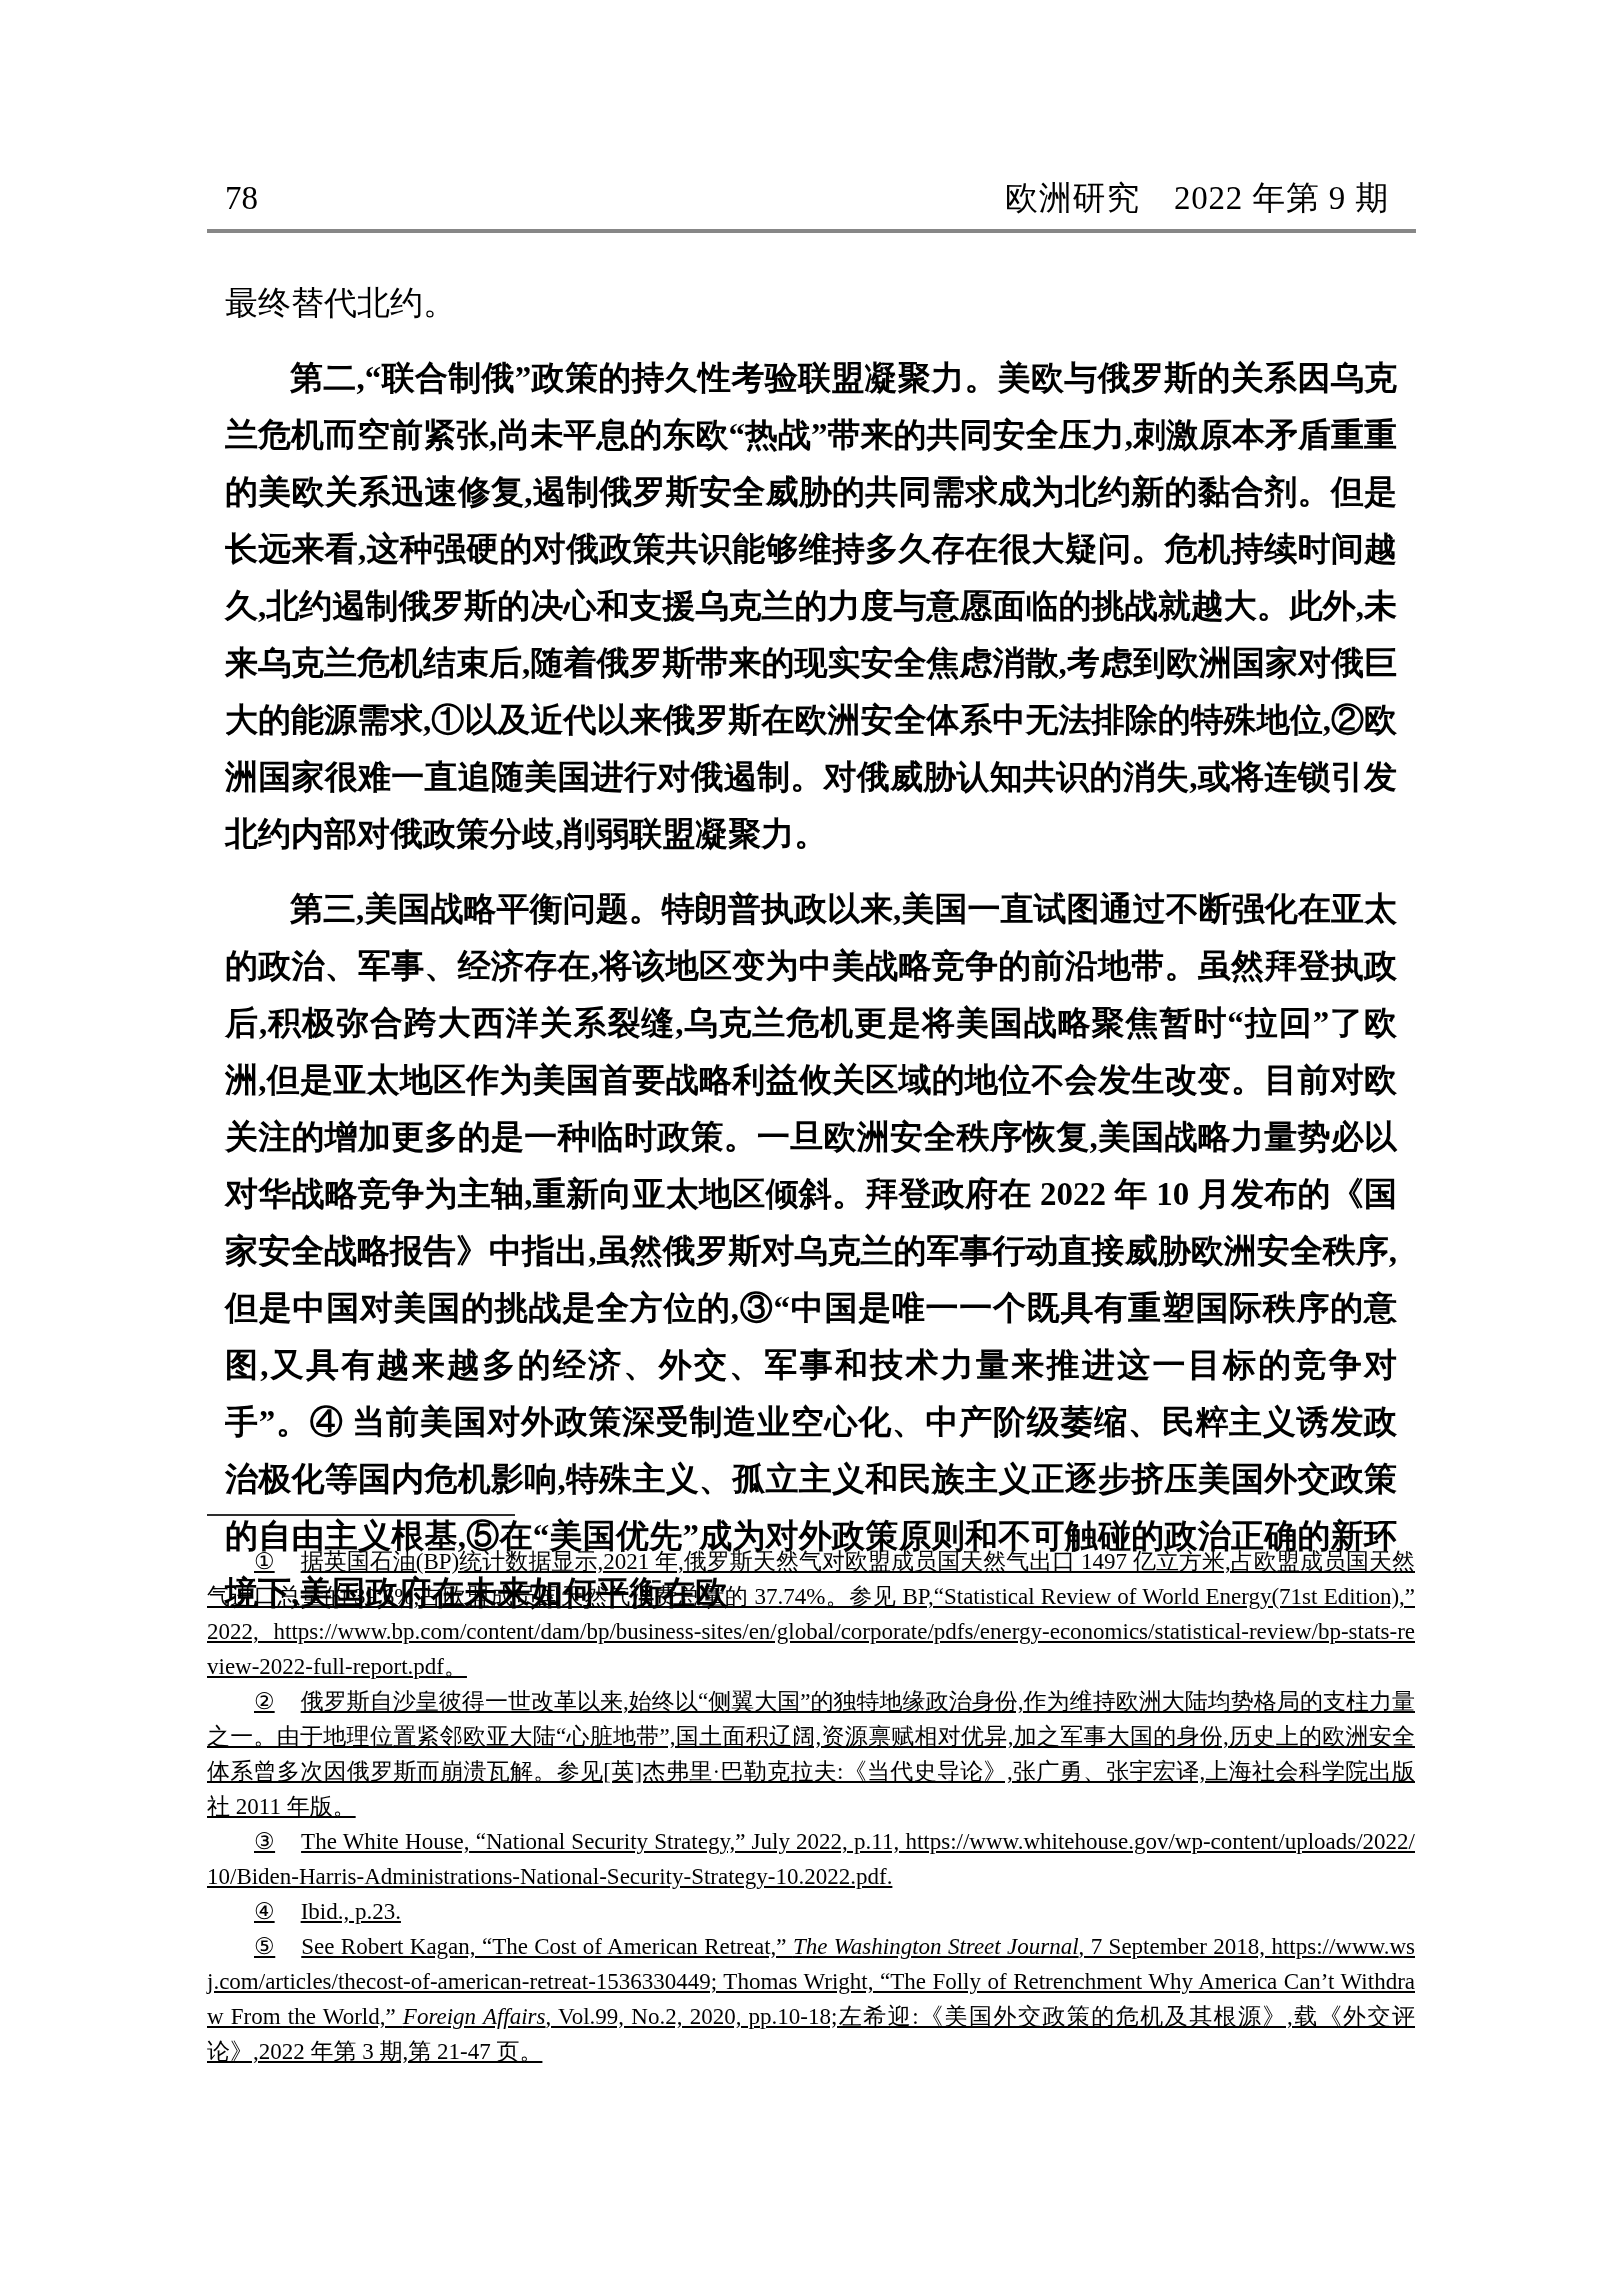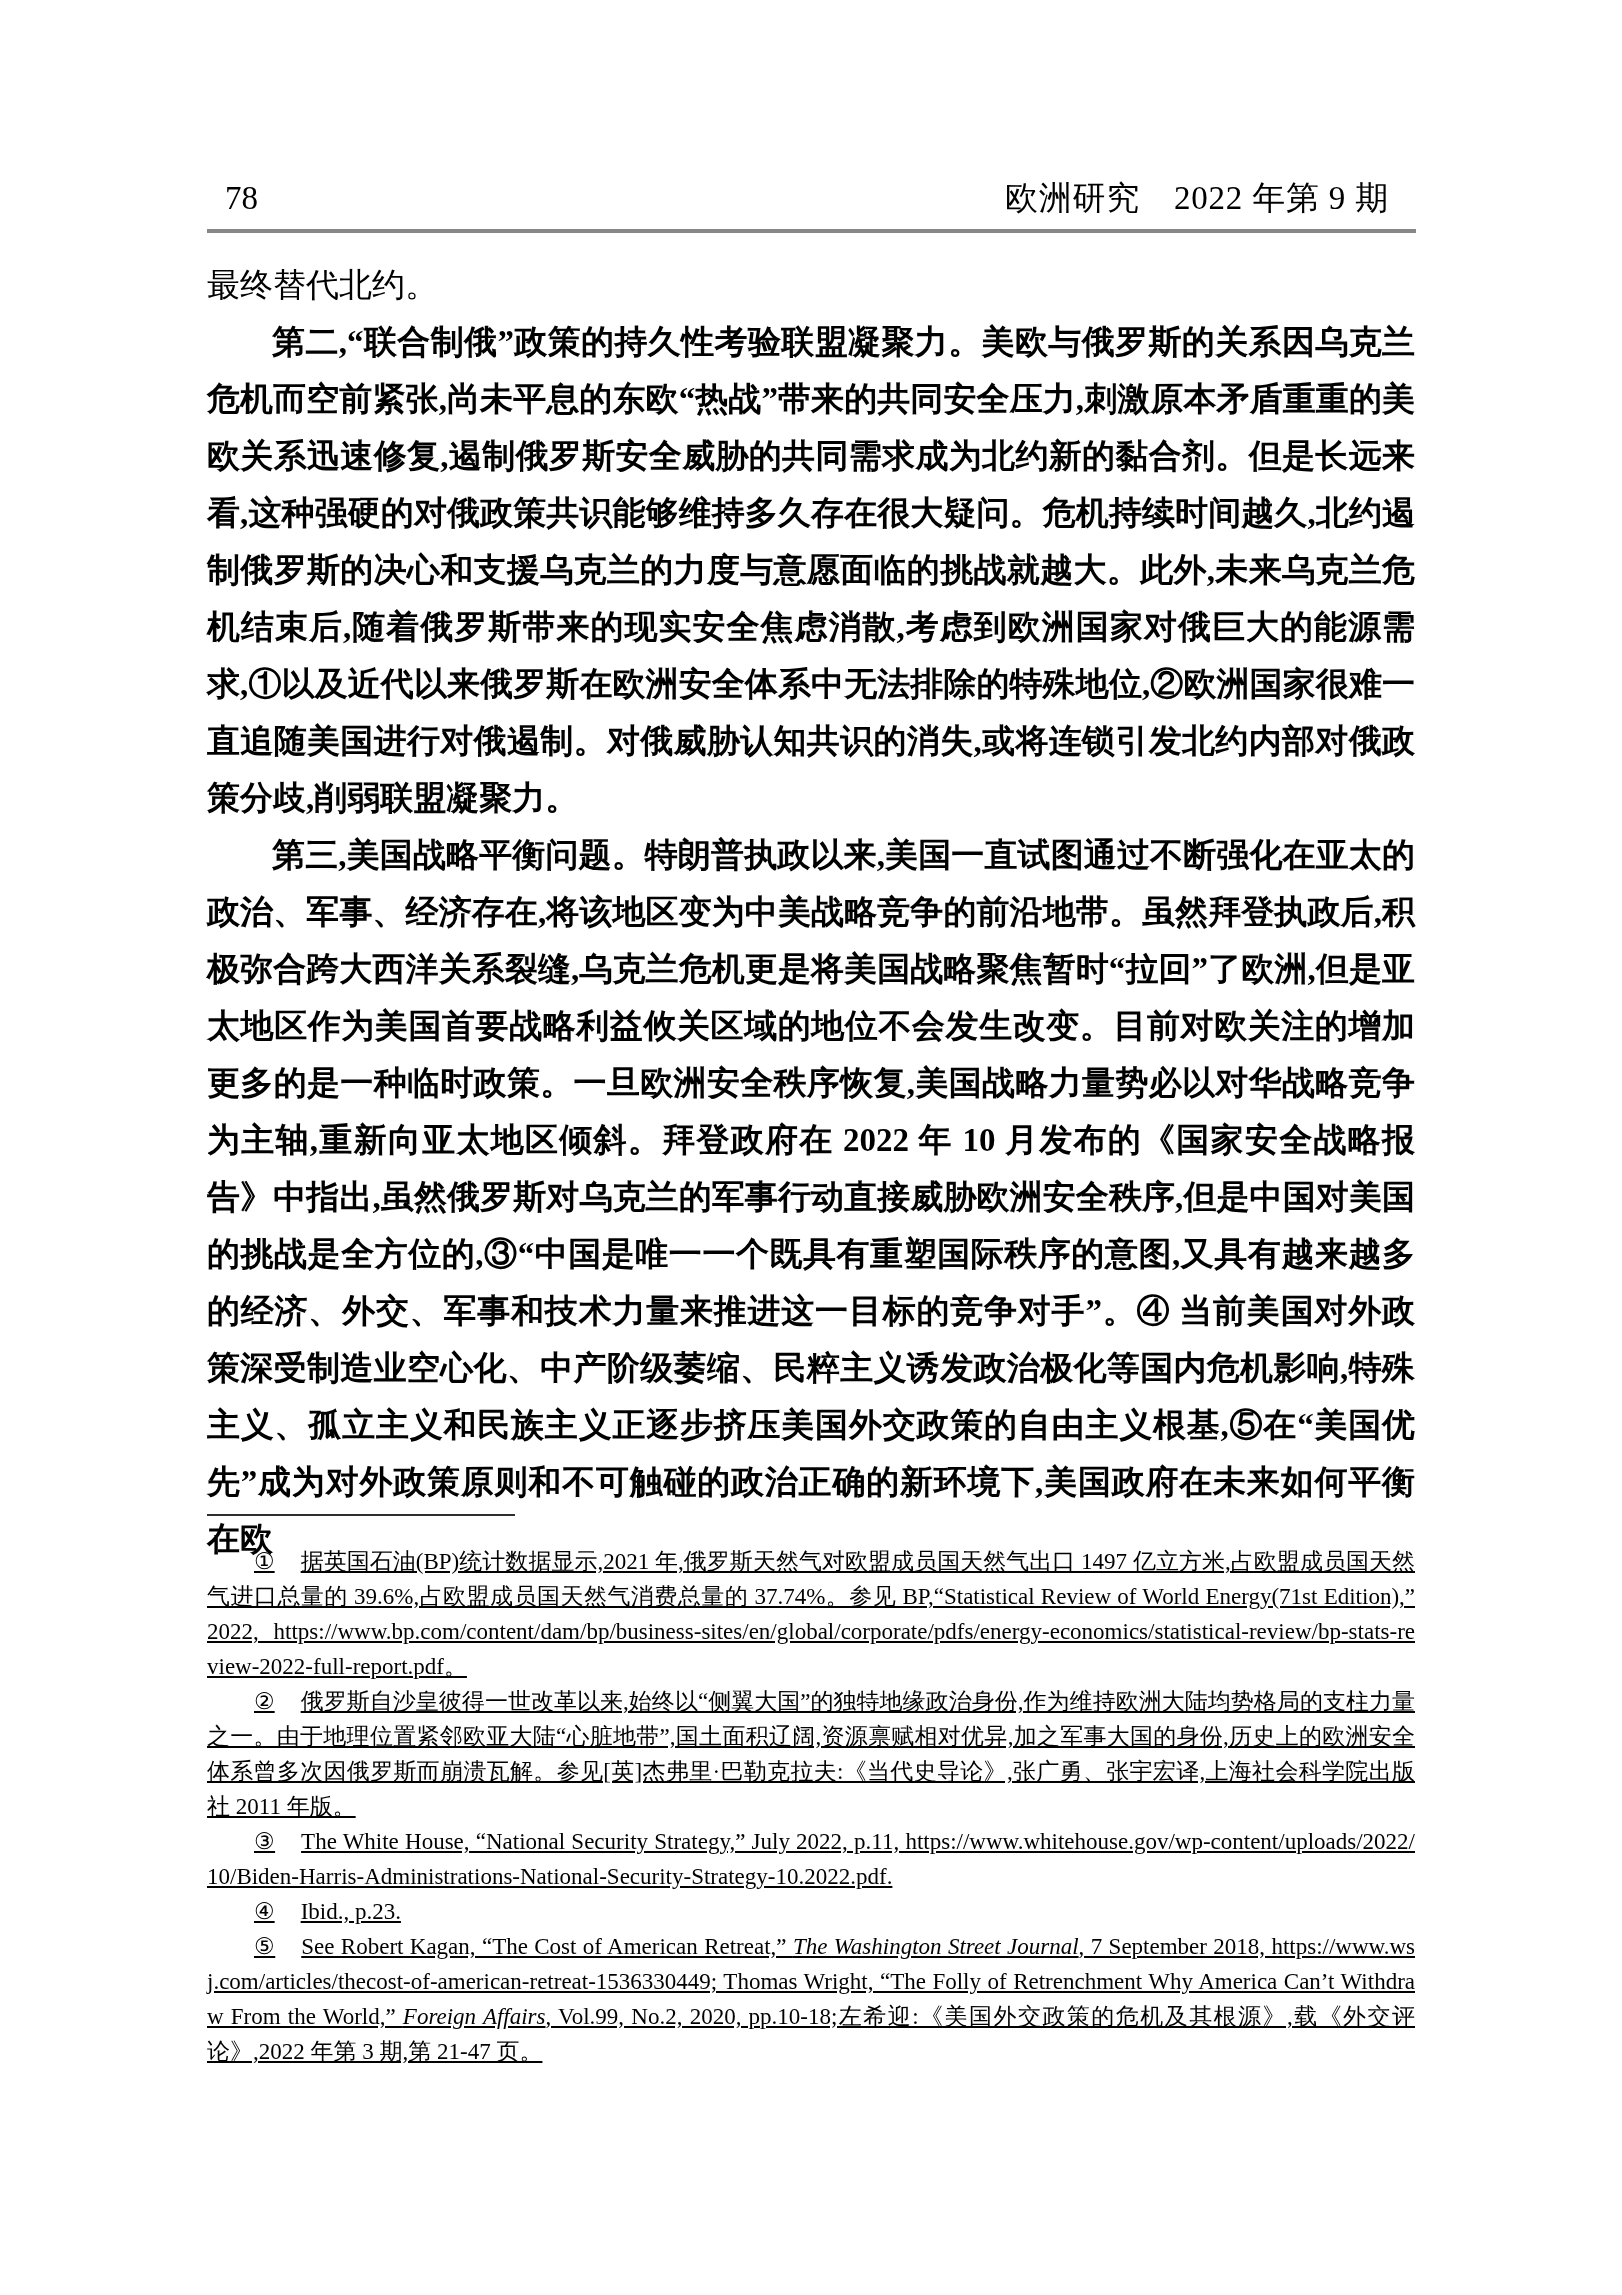--- a/index.html
+++ b/index.html
@@ -40,21 +40,21 @@
   }
   .main {
     position: absolute;
     left: 207px;
     top: 257px;
     width: 1208px;
     font-size: 33px;
     line-height: 57px;
     text-align: justify;
   }
-  .main p { margin: 0; padding: 0; }
+  .main p { margin: 18px; padding: 0; }
   .main p.indent { text-indent: 65px; font-weight: bold; }
   .fn-rule {
     position: absolute;
     left: 207px;
     top: 1514px;
     width: 308px;
     height: 2.3px;
     background: #2e2e2e;
   }
   .footnotes {

